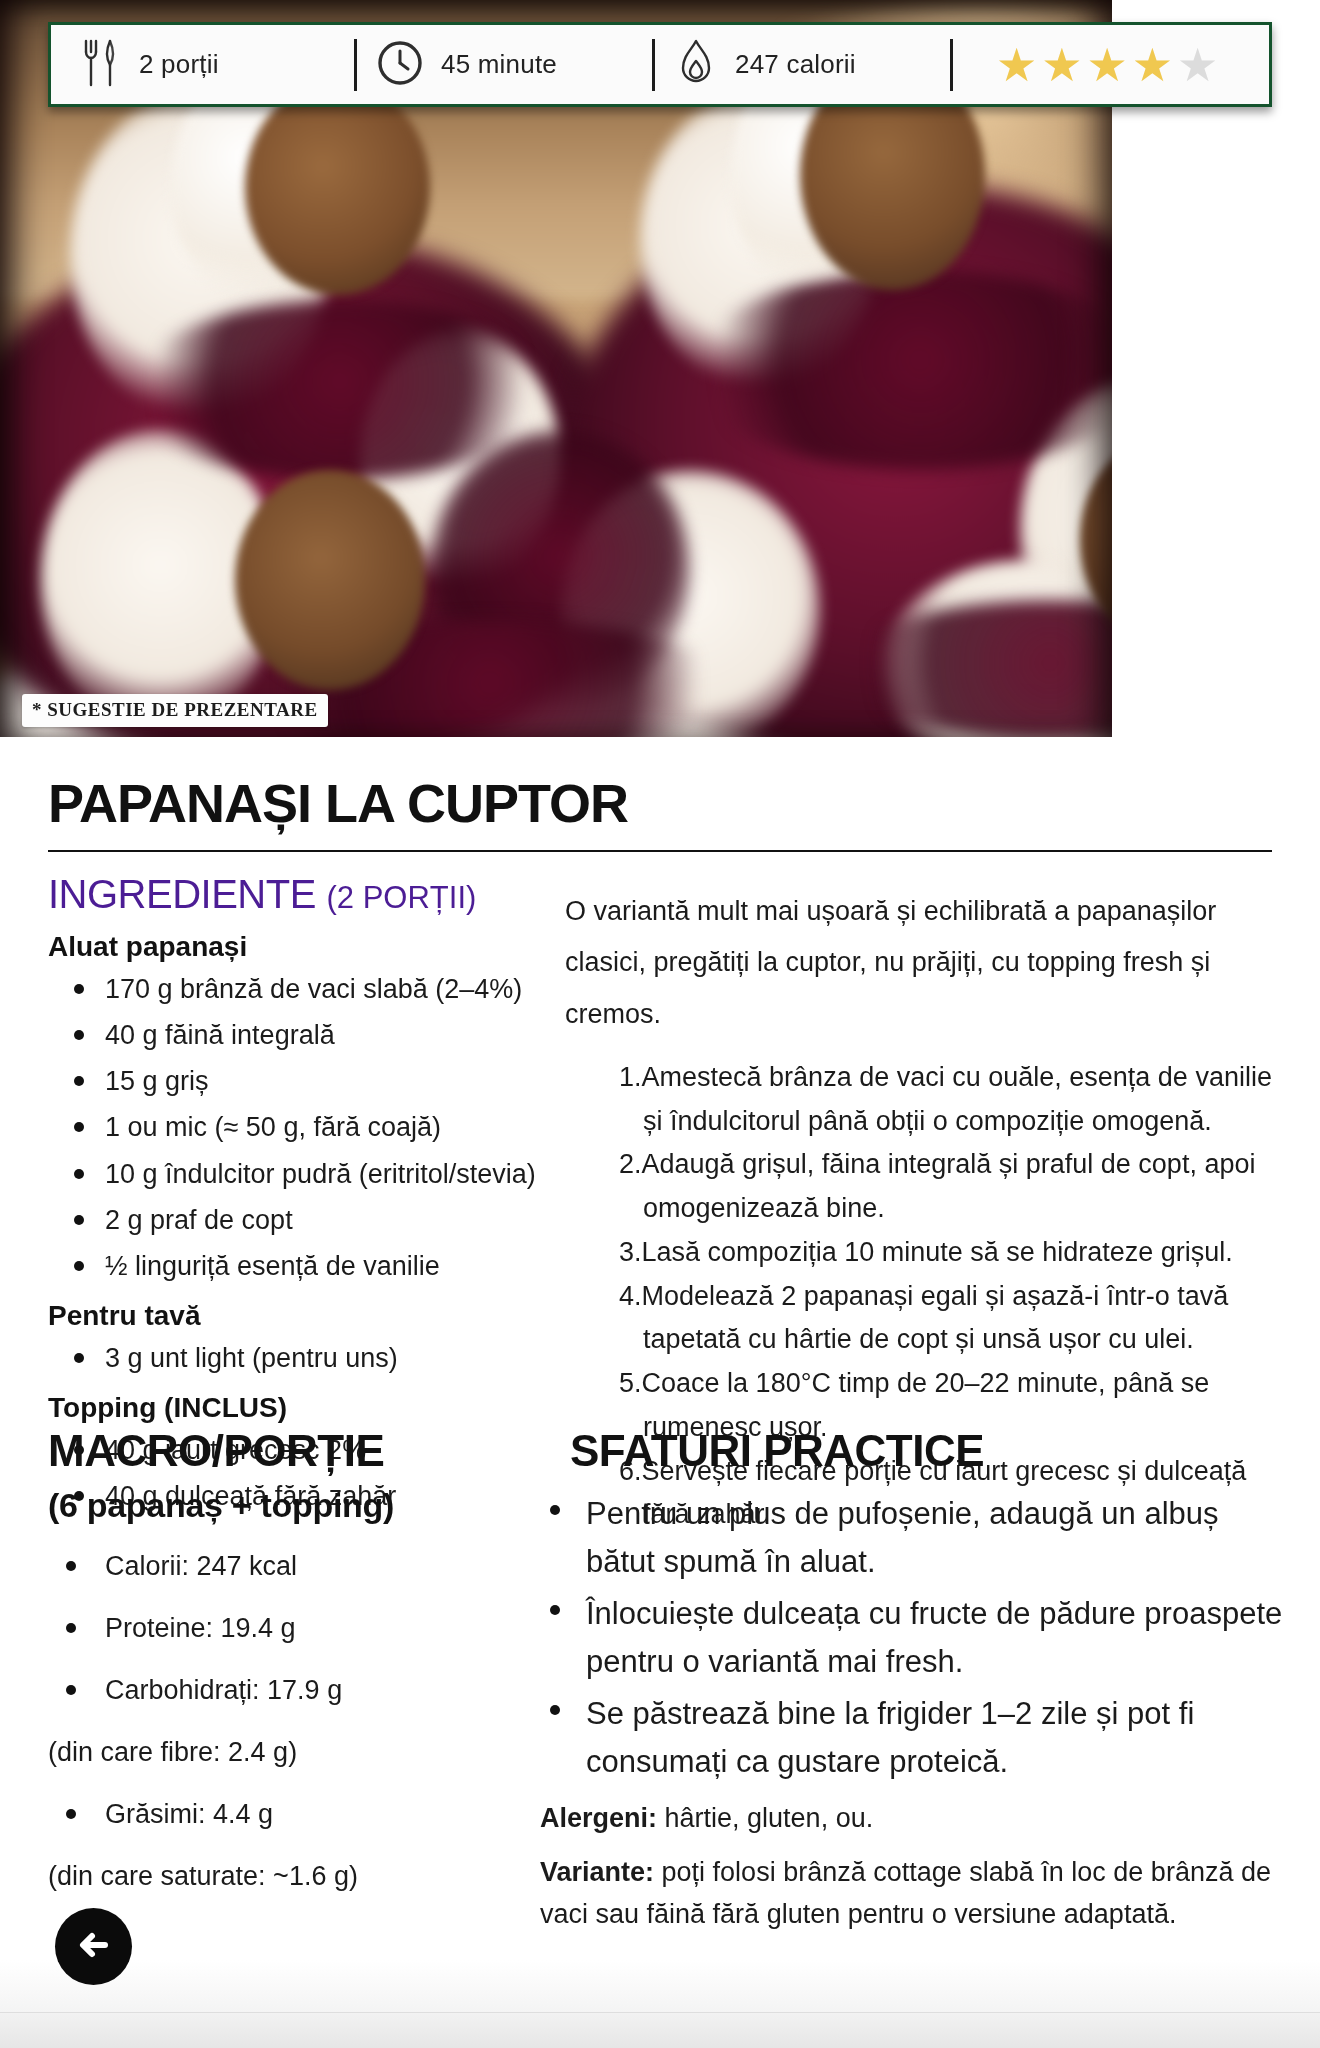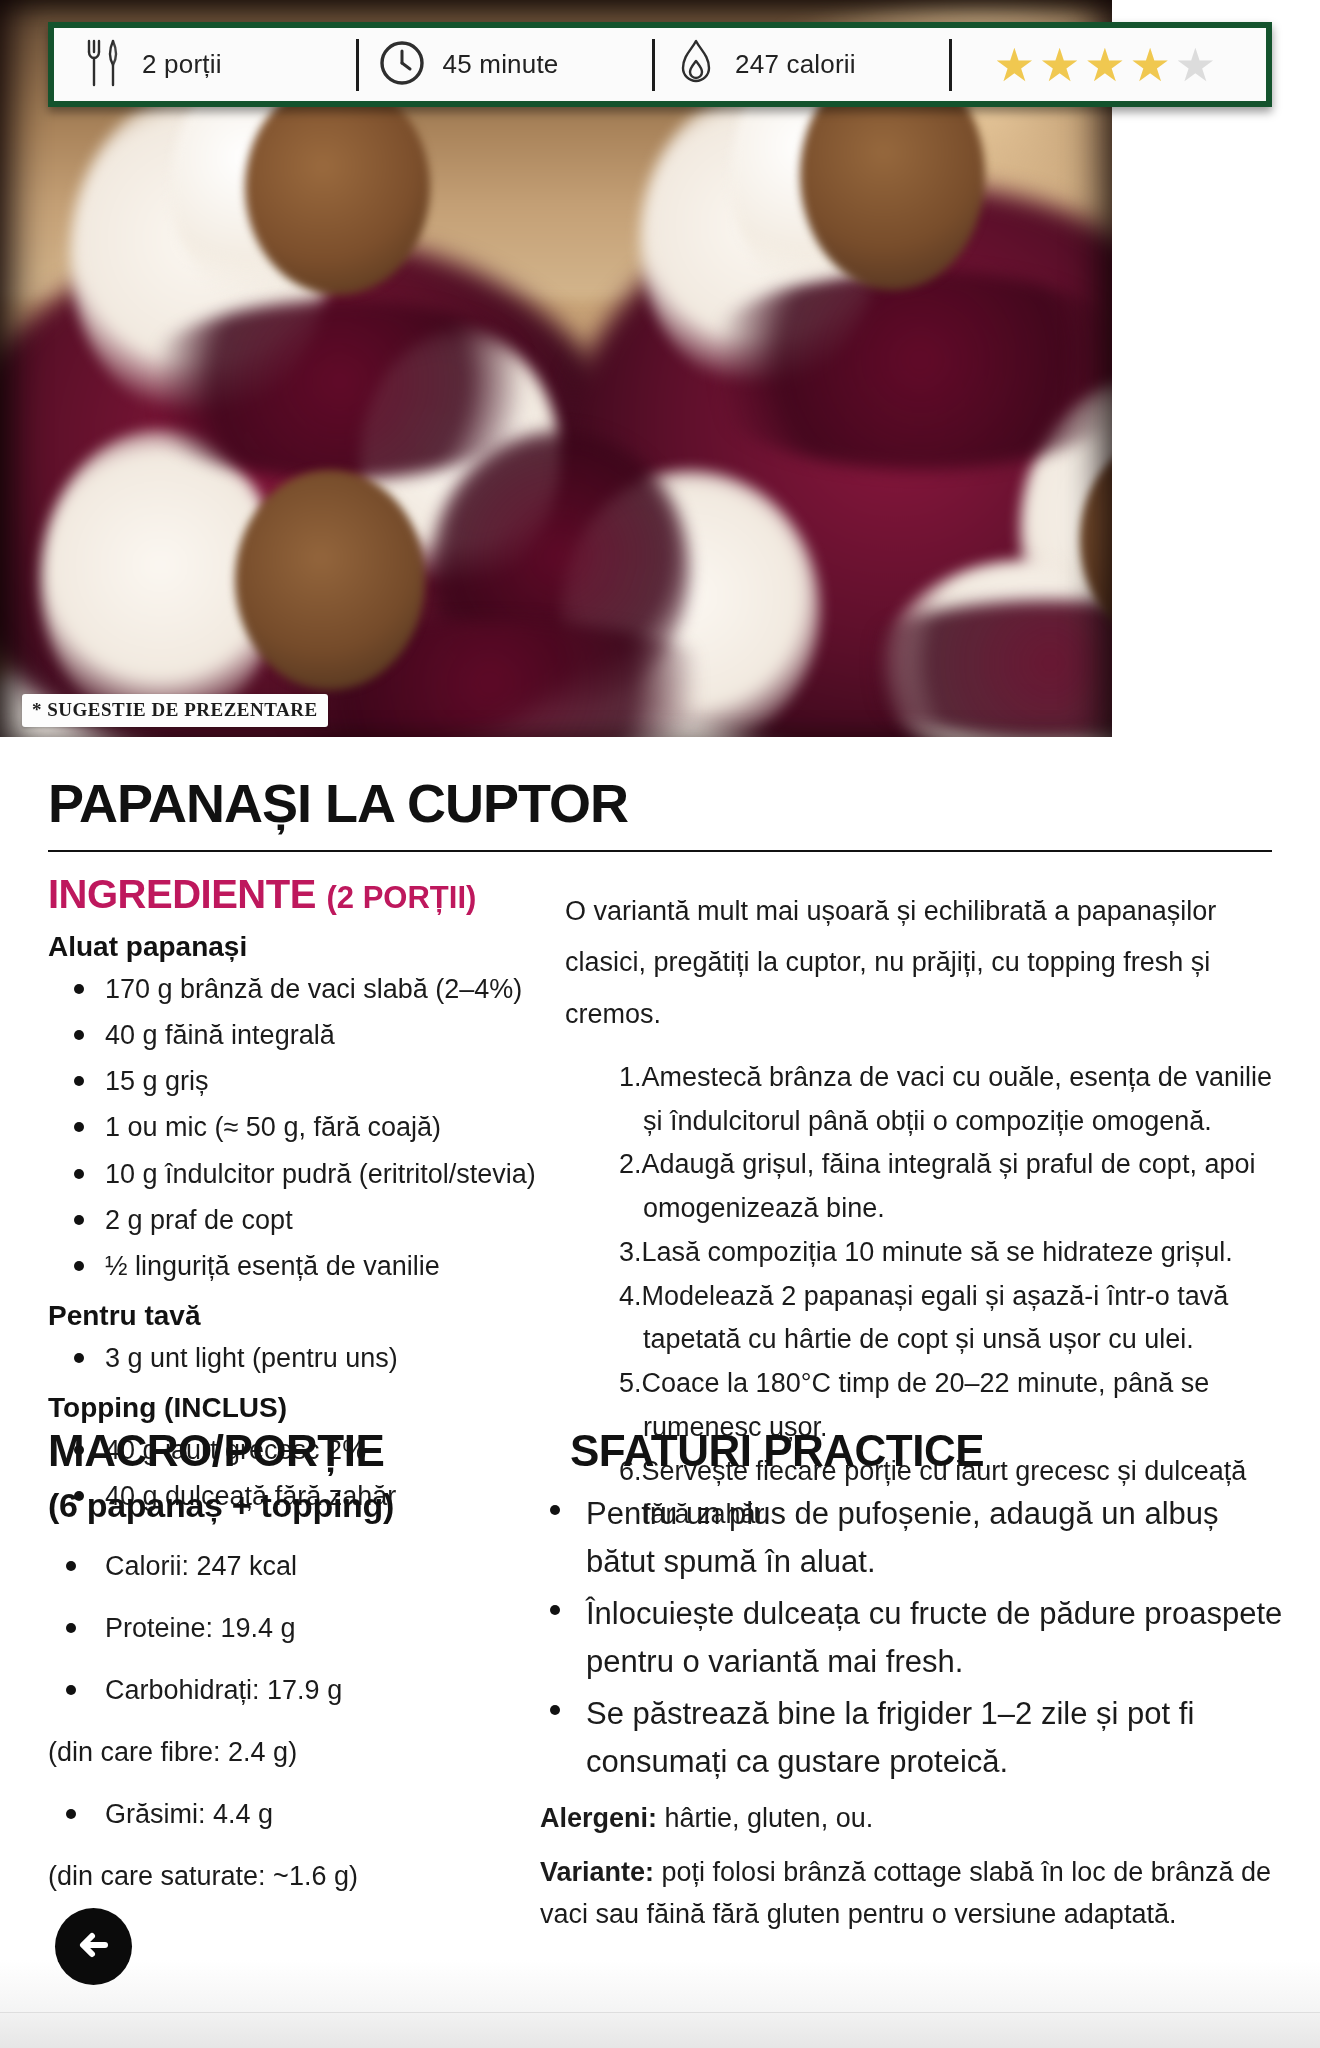--- a/index.html
+++ b/index.html
@@ -43,35 +43,35 @@
   .sc4 { left:240px; top:620px; width:500px; height:140px; }
   .sc5 { left:840px; top:600px; width:420px; height:140px; }
   .ph-vignette { inset:0; box-shadow: inset 28px 0 34px -14px rgba(15,4,6,.9), inset -28px 0 34px -14px rgba(15,4,6,.75), inset 0 20px 28px -14px rgba(0,0,0,.65); }
 
   .photo-caption { position:absolute; left:22px; top:694px; background:#fdfdfd; border-radius:3px;
     padding:5px 10px 6px; font-family:"Liberation Serif", serif; font-weight:bold; font-size:19px;
     letter-spacing:.5px; color:#1d1d1d; box-shadow:0 1px 3px rgba(0,0,0,.25); }
 
   
   .stats-bar { position:absolute; top:22px; left:48px; width:1224px; height:85px; background:#fbfbfb;
-    border:6px solid #14532d; box-shadow:0 5px 9px rgba(0,0,0,.4); display:flex; align-items:center; padding:0 26px; }
+    border:3px solid #14532d; box-shadow:0 5px 9px rgba(0,0,0,.4); display:flex; align-items:center; padding:0 26px; }
   .stat { display:flex; align-items:center; gap:16px; flex:1; justify-content:flex-start; }
   .stat-label { font-size:26px; color:#222; letter-spacing:.2px; }
   .stat svg { flex:0 0 auto; }
   .vdiv { width:3px; height:52px; background:#1c1c1c; margin:0 18px; flex:0 0 auto; }
   .stars { display:flex; align-items:center; gap:4px; flex:1.05; justify-content:center; }
   .star { font-size:46px; line-height:1; }
   .star-filled { color:#F0C850; }
   .star-empty  { color:#DCDCDC; }
 
   
   .title { position:absolute; left:48px; top:772px; font-size:54px; font-weight:bold; letter-spacing:-1px; color:#111; }
   .title-rule { position:absolute; left:48px; top:850px; width:1224px; height:2px; background:#111; }
 
-  .h2 { font-size:40px; font-weight:bold; letter-spacing:-.5px; color:#be185d; }
+  .h2 { font-size:40px; font-weight:normal; letter-spacing:-.5px; color:#4c1d95; }
   .h2 .suffix { font-size:31px; letter-spacing:0; }
   .h2-lg { font-size:44px; font-weight:bold; letter-spacing:-.5px; color:#121212; }
   .h3 { font-size:28px; font-weight:bold; color:#121212; margin-top:14px; }
   .sub-bold { font-size:34px; font-weight:bold; color:#121212; margin-top:10px; letter-spacing:-.3px; }
 
   .col { position:absolute; }
   .col-ingredients  { left:48px;  top:872px;  width:495px; }
   .col-instructions { left:565px; top:872px;  width:712px; }
   .col-macros       { left:48px;  top:1426px; width:480px; }
   .col-tips         { left:540px; top:1426px; width:748px; }

